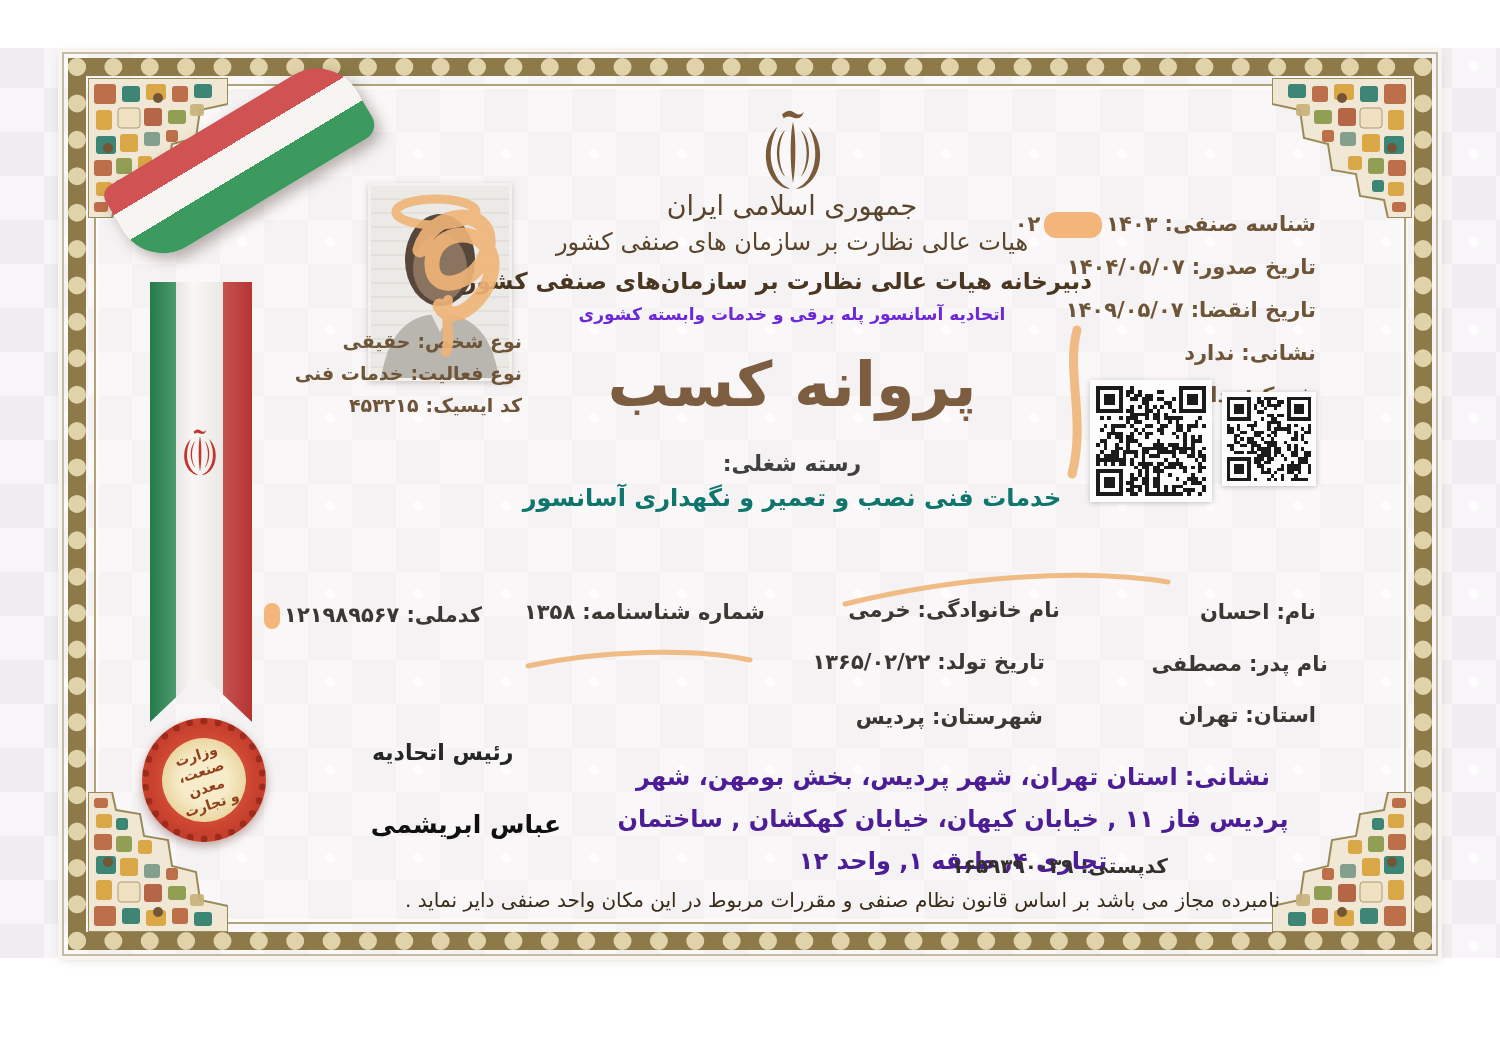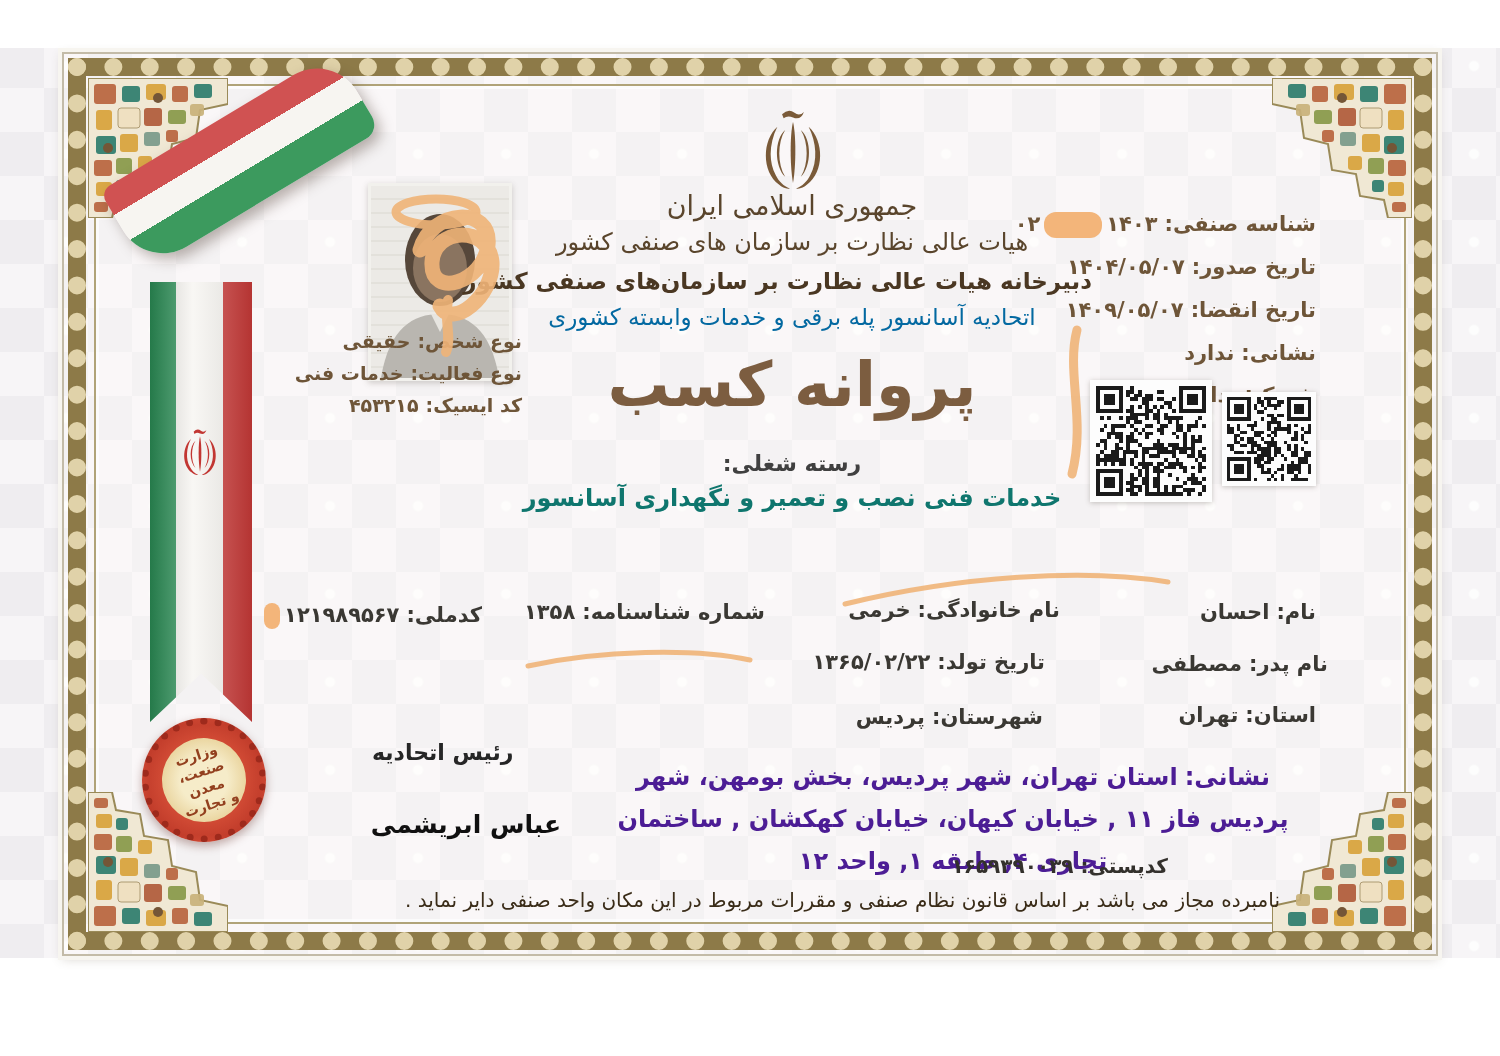--- a/index.html
+++ b/index.html
@@ -70,21 +70,21 @@
   .val{margin-inline-start:7px;}
   .center-line{left:492px;width:600px;text-align:center;}
   .brown-lbl{color:#6e5538;font-weight:bold;font-size:21px;}
   .meta-lbl{color:#6e5538;font-weight:bold;font-size:19px;}
   .field{color:#3a3833;font-weight:bold;font-size:21px;}
 
   .emblem-main{position:absolute;left:757px;top:108px;width:72px;height:86px;}
   .country-line{top:190px;font-size:27px;color:#5a452c;}
   .council-line{top:228px;font-size:24px;color:#5a452c;}
   .secretariat-line{top:268px;font-size:23px;font-weight:bold;color:#4a3722;}
-  .union-line{top:304px;font-size:23px;font-weight:normal;color:#0369a1;}
+  .union-line{top:304px;font-size:17px;font-weight:bold;color:#6d28d9;}
   .doc-title{top:348px;font-size:62px;font-weight:bold;color:#7c5d40;}
   .job-label{top:451px;font-size:22px;font-weight:bold;color:#404040;}
   .job-value{top:484px;font-size:24px;font-weight:bold;color:#0f766e;}
 
   .qr-card{position:absolute;background:#fdfdfd;box-shadow:0 1px 5px rgba(80,70,60,.3);}
   .qr1{left:1090px;top:380px;width:122px;height:122px;padding:6px;box-sizing:border-box;}
   .qr2{left:1222px;top:392px;width:94px;height:94px;padding:5px;box-sizing:border-box;}
   .qr-card svg{width:100%;height:100%;shape-rendering:crispEdges;}
 
   .inline-blob{display:inline-block;height:26px;background:#f2b173;border-radius:12px;

